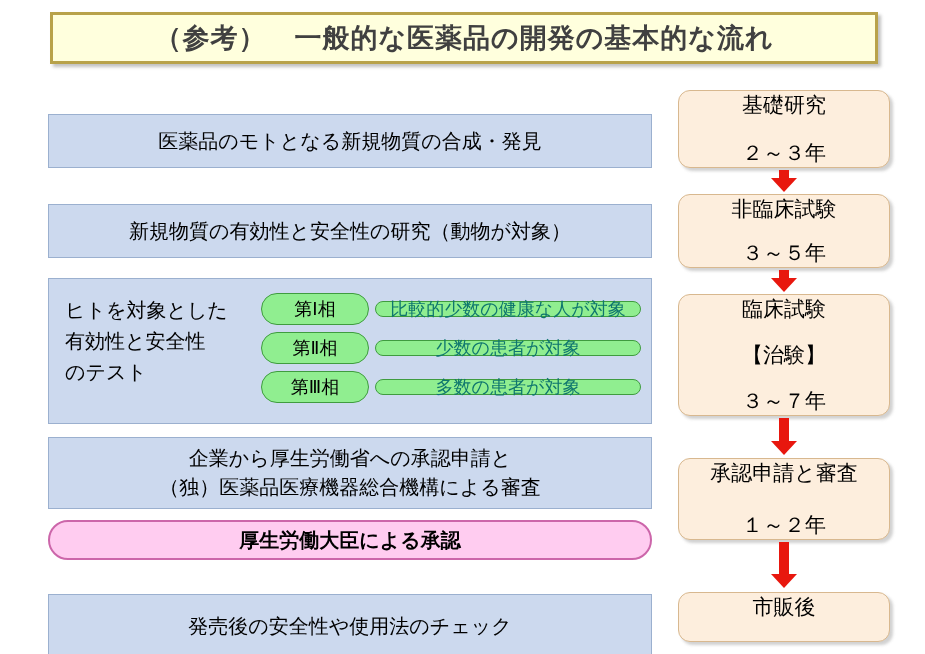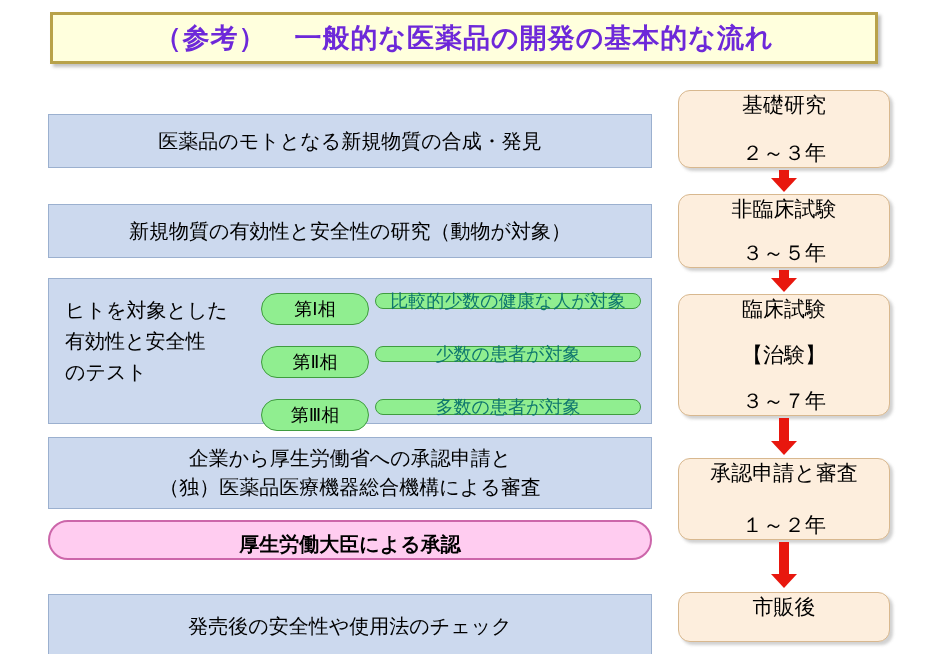--- a/index.html
+++ b/index.html
@@ -29,21 +29,21 @@
     border: 3px solid #b8a24a;
     box-shadow: 3px 3px 3px rgba(120,120,120,0.45);
     display: flex;
     align-items: center;
     justify-content: center;
     box-sizing: border-box;
   }
   .title-text {
     font-size: 27px;
     font-weight: bold;
-    color: #6d28d9;
+    color: #404040;
     letter-spacing: 1px;
     white-space: pre;
   }
 
   
   .blue-box {
     position: absolute;
     background: #ccd9ee;
     border: 1px solid #9bb0cf;
     box-sizing: border-box;
@@ -75,21 +75,22 @@
     color: #000;
   }
   .phase-rows {
     position: absolute;
     left: 212px;
     top: 14px;
     width: 380px;
   }
   .phase-row {
     display: flex;
-    margin-bottom: 21px;
+    align-items: center;
+    margin-bottom: 7px;
   }
   .phase-pill {
     width: 108px;
     height: 32px;
     background: #90ee90;
     border: 1px solid #3f9c3f;
     border-radius: 16px;
     display: flex;
     align-items: center;
     justify-content: center;
@@ -118,21 +119,21 @@
     position: absolute;
     left: 48px;
     top: 520px;
     width: 604px;
     height: 40px;
     background: #ffccf0;
     border: 2px solid #cc66aa;
     border-radius: 20px;
     box-sizing: border-box;
     display: flex;
-    align-items: flex-end;
+    align-items: center;
     justify-content: center;
     font-size: 20px;
     font-weight: bold;
     color: #000;
   }
 
   
   .stage-box {
     position: absolute;
     background: #fdeedd;

